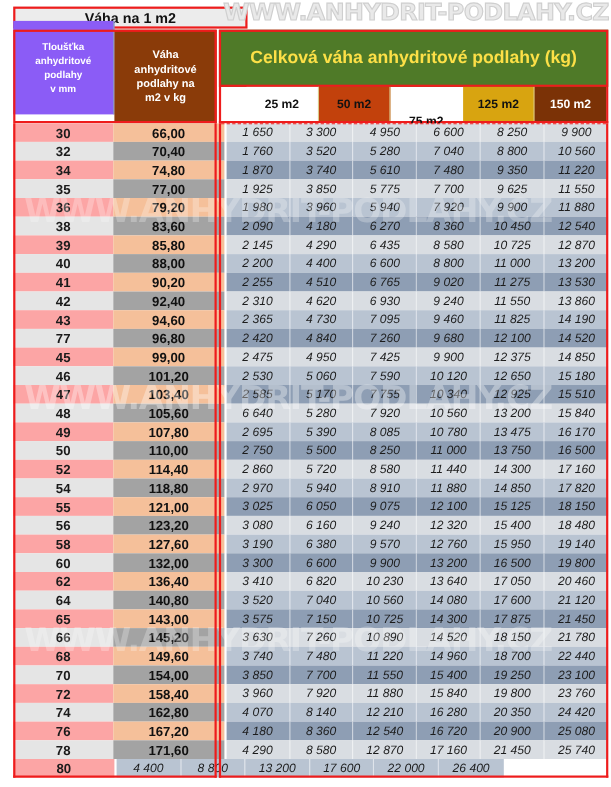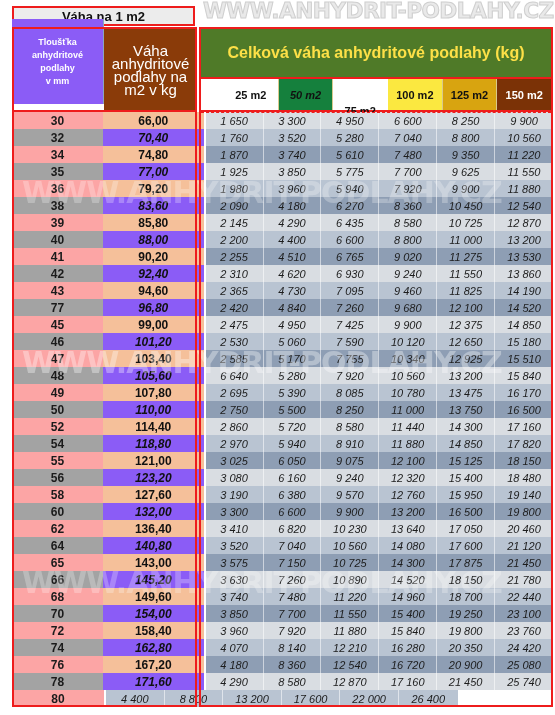--- a/index.html
+++ b/index.html
@@ -23,41 +23,41 @@
     white-space:nowrap;
     transform:scaleX(1.03);
     transform-origin:left top;
   }
 
   
   #sheet{position:absolute;left:0;top:0;width:555px;height:715px;background:#fff;}
 
   
   #title-cell{
-    position:absolute;left:12px;top:6px;width:183px;height:20px;
+    position:absolute;left:12px;top:6px;width:213px;height:20px;
     background:#ececec;
     border:2px solid #ee1c1c;box-sizing:border-box;
     display:flex;align-items:center;justify-content:center;
     font-size:13px;font-weight:bold;color:#111;
   }
 
   
   #hdr-thickness{
     position:absolute;left:12px;top:19px;width:92px;height:85px;
     background:#8b5cf6;
     border-right:1px solid #8aa7bd;box-sizing:border-box;
     color:#ffffff;font-size:9px;font-weight:bold;line-height:13px;
     display:flex;flex-direction:column;align-items:center;justify-content:center;
     text-align:center;
   }
   
   #hdr-weight{
     position:absolute;left:104px;top:27px;width:93px;height:85px;
     background:#8a3b09;
-    color:#ffffff;font-size:15px;font-weight:normal;line-height:13px;
+    color:#ffffff;font-size:10px;font-weight:bold;line-height:13px;
     display:flex;flex-direction:column;align-items:center;justify-content:center;
     text-align:left;box-sizing:border-box;
   }
   
   #hdr-left-frame{
     position:absolute;left:12px;top:27px;width:185px;height:85px;
     border:2px solid #ee1c1c;box-sizing:border-box;pointer-events:none;
   }
 
   
@@ -118,23 +118,23 @@
   .c-val{
     width:58.6px;box-sizing:border-box;
     display:flex;align-items:center;justify-content:center;
     font-size:11px;font-style:italic;color:#1c1c1c;
     border-right:1px solid rgba(255,255,255,0.55);
   }
   .c-val:last-child{border-right:none;}
 
   
   .thick-a{background:#fca5a5;}
-  .thick-b{background:#a3a3a3;}
+  .thick-b{background:#e5e5e5;}
   .weight-a{background:#f5c09a;}
-  .weight-b{background:#8b5cf6;font-style:italic;}
+  .weight-b{background:#a3a3a3;}
 
   
   .val-0{background:#d9dde2;}
   .val-1{background:#b9c4d2;}
   .val-2{background:#8e9eb4;}
 
   
   #body-watermark{
     position:absolute;left:22px;top:345px;width:520px;height:40px;
     z-index:3;pointer-events:none;overflow:hidden;
@@ -182,23 +182,22 @@
     <span>anhydritové</span>
     <span>podlahy na</span>
     <span>m2 v kg</span>
   </div>
   <div id="hdr-left-frame"></div>
 
   <div id="hdr-green">Celková váha anhydritové podlahy (kg)</div>
 
   <div id="hdr-areas">
       <div class="area-cell" style="background: rgb(255, 255, 255); margin-left: 23px;">25 m2</div>
-      <div class="area-cell" style="background: #15803d; font-style: italic;">50 m2</div>
+      <div class="area-cell" style="background: #c2410c;">50 m2</div>
       <div class="area-cell" style="background: rgb(251, 240, 168); margin-top: 32px;">75 m2</div>
-      <div class="area-cell" style="background: rgb(251, 232, 64);">100 m2</div>
       <div class="area-cell" style="background: rgb(216, 164, 16);">125 m2</div>
       <div class="area-cell" style="background: rgb(123, 50, 6); color: rgb(255, 255, 255);">150 m2</div>
     </div>
 
   <div id="rows">
       <div class="row">
         <div class="c-thick thick-a">30</div>
         <div class="c-weight weight-a">66,00</div>
         <div class="gapcol"></div>
         <div class="c-val val-0">1 650</div>

